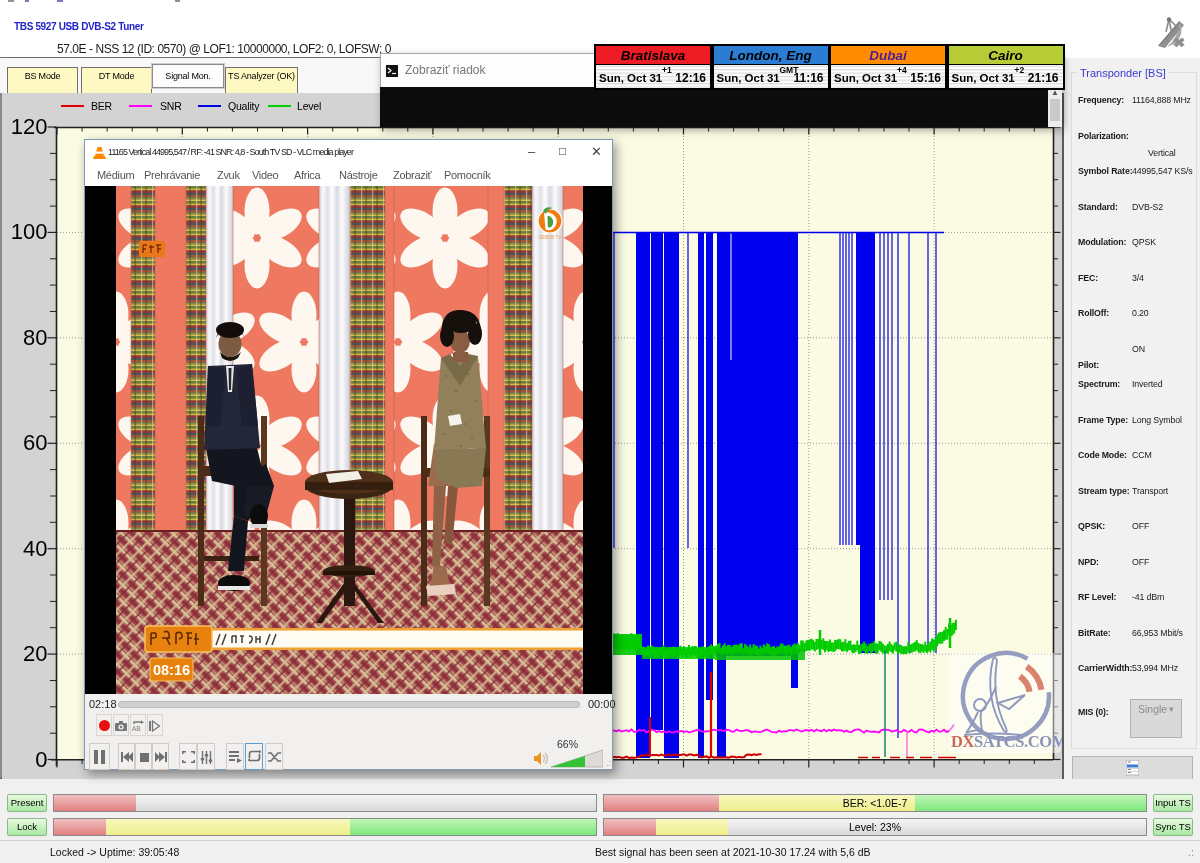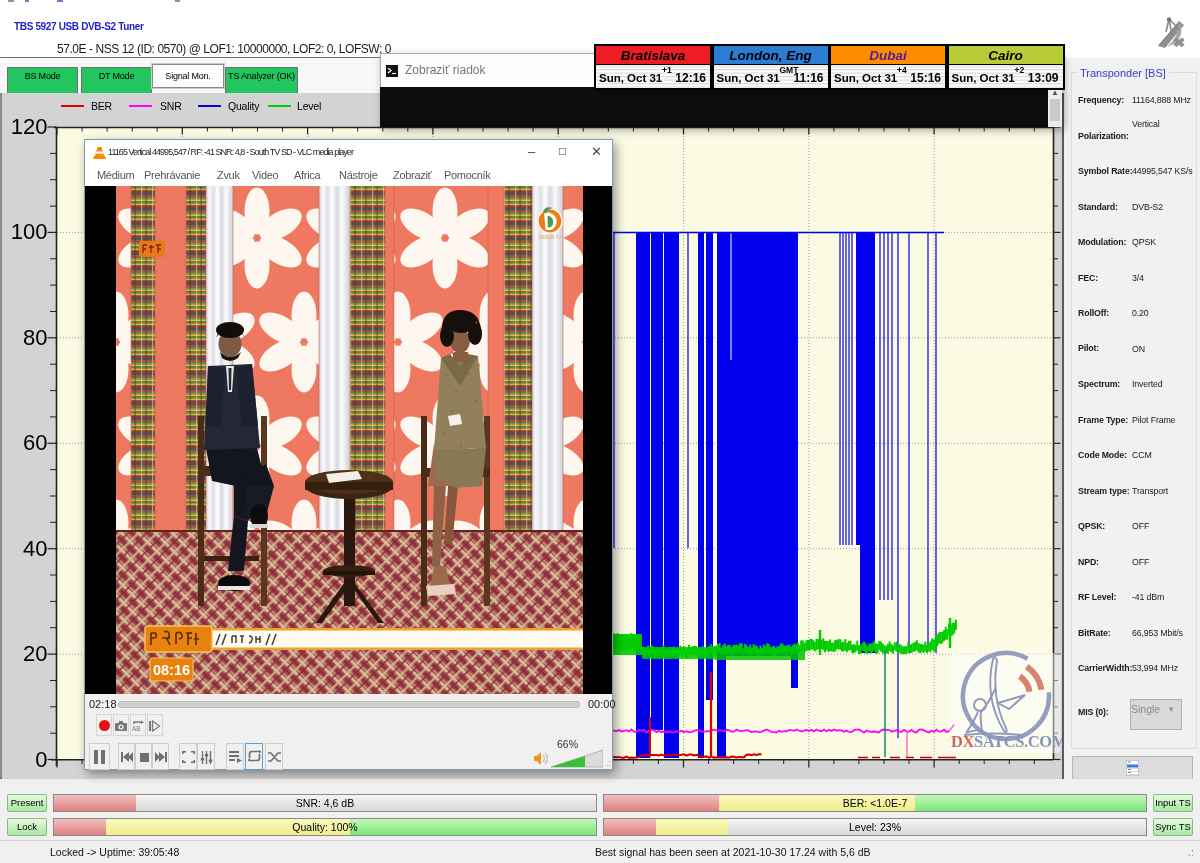--- a/index.html
+++ b/index.html
@@ -4,32 +4,32 @@
 <style>
 html,body{margin:0;padding:0;}
 body{width:1200px;height:863px;position:relative;overflow:hidden;background:#fff;font-family:"Liberation Sans",sans-serif;}
 .abs{position:absolute;}
 
 #hdr-title{left:14px;top:21px;font-size:10px;letter-spacing:-0.35px;font-weight:bold;color:#2324c8;}
 #hdr-sub{left:27px;top:42px;font-size:12px;letter-spacing:-0.45px;color:#1a1a1a;margin-left:30px;}
 
 #appframe{left:0;top:57px;width:1064px;height:722px;border-top:2px solid #6e6e6e;border-bottom:2px solid #5a5a5a;border-left:2px solid #8a8a8a;border-right:2px solid #5a5a5a;box-sizing:border-box;background:#f4f4f4;}
 #tabrow{left:0;top:58px;width:1064px;height:35px;background:#f8f8f8;}
-.tabbtn{position:absolute;top:67px;height:36px;box-sizing:border-box;border:1px solid #707070;background:#22c55e;font-size:9px;letter-spacing:-0.2px;color:#000;text-align:center;line-height:17px;white-space:nowrap;}
+.tabbtn{position:absolute;top:67px;height:36px;box-sizing:border-box;border:1px solid #707070;background:#fef9c3;font-size:9px;letter-spacing:-0.2px;color:#000;text-align:center;line-height:17px;white-space:nowrap;}
 .tabsel{top:64px;height:24px;background:#fdfdfd;border:1px solid #8a8a8a;line-height:22px;box-shadow:0 0 0 1px #ccc;}
 #legend{left:2px;top:93px;width:1060px;height:26px;background:#d3d3d3;}
 .legline{position:absolute;top:105px;height:2px;width:23px;}
 .legtxt{position:absolute;top:100px;font-size:10.5px;letter-spacing:-0.2px;color:#000;}
 
 #rpanel{left:1064px;top:58px;width:136px;height:732px;background:#f1f1f1;}
 #groupbox{left:1071px;top:72px;width:124px;height:675px;border:1px solid #dcdcdc;}
 #gbtitle{left:1077px;top:67px;font-size:11px;color:#3a3ad0;background:#f1f1f1;padding:0 3px;}
 .plab{position:absolute;left:1078px;font-size:8.8px;letter-spacing:-0.15px;font-weight:bold;color:#1a1a1a;white-space:nowrap;}
 .pval{position:absolute;left:1132px;font-size:8.8px;letter-spacing:-0.15px;color:#1a1a1a;white-space:nowrap;}
-#mis-dd{left:1130px;top:699px;width:52px;height:31px;background:#d9d9d9;border:1px solid #b0b0b0;box-sizing:border-box;font-size:10.5px;color:#8a8a8a;line-height:19px;}
+#mis-dd{left:1130px;top:699px;width:52px;height:39px;background:#d9d9d9;border:1px solid #b0b0b0;box-sizing:border-box;font-size:10.5px;color:#8a8a8a;line-height:19px;padding-left:7px;}
 #mis-ar{left:1169px;top:699px;font-size:9px;color:#909090;line-height:21px;}
 #rbottombar{left:1072px;top:756px;width:121px;height:25px;background:#dcdcdc;border:1px solid #b5b5b5;box-sizing:border-box;}
 
 #botarea{left:0;top:779px;width:1200px;height:61px;background:#f0f0f0;}
 .gbtn{position:absolute;width:40px;height:18px;box-sizing:border-box;border:1px solid #8ab88a;border-radius:2px;background:linear-gradient(#e8fae0,#a8e8a2);font-size:9.5px;text-align:center;line-height:16px;color:#000;white-space:nowrap;}
 .pbar{position:absolute;height:18px;box-sizing:border-box;border:1px solid #8a8a8a;background:linear-gradient(#f5f5f5,#d8d8d8);}
 .pseg{position:absolute;top:0;height:100%;}
 .pbartxt{position:absolute;width:100%;text-align:center;font-size:10.5px;line-height:16px;color:#000;}
 #statusbar{left:0;top:840px;width:1200px;height:23px;background:#f0f0f0;border-top:1px solid #d0d0d0;font-size:10.5px;color:#111;}
 
@@ -494,37 +494,37 @@
 <text x="-2" y="94" font-size="16.5" font-weight="bold" font-family="Liberation Serif, serif" letter-spacing="-0.4"><tspan fill="#c86a58">DX</tspan><tspan fill="#8a93b8">SATCS.COM</tspan></text>
 </g>
 </svg>
 
 <div class="abs" id="rpanel"></div>
 <div class="abs" id="groupbox"></div>
 <div class="abs" id="gbtitle">Transponder [BS]</div>
 <div class="plab" style="top:95px;">Frequency:</div>
 <div class="pval" style="top:95px;">11164,888 MHz</div>
 <div class="plab" style="top:130.5px;">Polarization:</div>
-<div class="pval" style="top:119px;">Vertical</div>
+<div class="pval" style="top:148px;margin-left:16px;">Vertical</div>
 <div class="plab" style="top:166.0px;">Symbol Rate:</div>
 <div class="pval" style="top:166.0px;">44995,547 KS/s</div>
 <div class="plab" style="top:201.5px;">Standard:</div>
 <div class="pval" style="top:201.5px;">DVB-S2</div>
 <div class="plab" style="top:237.0px;">Modulation:</div>
 <div class="pval" style="top:237.0px;">QPSK</div>
 <div class="plab" style="top:272.5px;">FEC:</div>
 <div class="pval" style="top:272.5px;">3/4</div>
 <div class="plab" style="top:308.0px;">RollOff:</div>
 <div class="pval" style="top:308.0px;">0.20</div>
-<div class="plab" style="top:343px;">Pilot:</div>
+<div class="plab" style="top:360px;">Pilot:</div>
 <div class="pval" style="top:343.5px;">ON</div>
 <div class="plab" style="top:379.0px;">Spectrum:</div>
 <div class="pval" style="top:379.0px;">Inverted</div>
 <div class="plab" style="top:414.5px;">Frame Type:</div>
-<div class="pval" style="top:414.5px;">Pilot Frame</div>
+<div class="pval" style="top:414.5px;">Long Symbol</div>
 <div class="plab" style="top:450.0px;">Code Mode:</div>
 <div class="pval" style="top:450.0px;">CCM</div>
 <div class="plab" style="top:485.5px;">Stream type:</div>
 <div class="pval" style="top:485.5px;">Transport</div>
 <div class="plab" style="top:521.0px;">QPSK:</div>
 <div class="pval" style="top:521.0px;">OFF</div>
 <div class="plab" style="top:556.5px;">NPD:</div>
 <div class="pval" style="top:556.5px;">OFF</div>
 <div class="plab" style="top:592.0px;">RF Level:</div>
 <div class="pval" style="top:592.0px;">-41 dBm</div>
@@ -547,27 +547,25 @@
 <rect x="1" y="14.2" width="11" height="0.8" fill="#ccc"></rect>
 </svg>
 
 <div class="abs" id="botarea"></div>
 <div class="gbtn" style="left:7px;top:794px;">Present</div>
 <div class="gbtn" style="left:7px;top:818px;">Lock</div>
 <div class="gbtn" style="left:1153px;top:794px;">Input TS</div>
 <div class="gbtn" style="left:1153px;top:818px;">Sync TS</div>
 <div class="pbar" style="left:53px;top:794px;width:544px;">
   <div class="pseg" style="left:0;width:15.1%;background:linear-gradient(#f2c0c0,#e08080);"></div>
-  <div class="pbartxt">SNR: 4,6 dB</div>
 </div>
 <div class="pbar" style="left:53px;top:818px;width:544px;">
   <div class="pseg" style="left:0;width:9.6%;background:linear-gradient(#f2c0c0,#e08080);"></div>
   <div class="pseg" style="left:9.6%;width:45%;background:linear-gradient(#f8f8c0,#eeee8a);"></div>
   <div class="pseg" style="left:54.6%;width:45.4%;background:linear-gradient(#c2f5b8,#7ce87c);"></div>
-  <div class="pbartxt">Quality: 100%</div>
 </div>
 <div class="pbar" style="left:603px;top:794px;width:544px;">
   <div class="pseg" style="left:0;width:21.2%;background:linear-gradient(#f2c0c0,#e08080);"></div>
   <div class="pseg" style="left:21.2%;width:36.2%;background:linear-gradient(#f8f8c0,#eeee8a);"></div>
   <div class="pseg" style="left:57.4%;width:42.6%;background:linear-gradient(#c2f5b8,#7ce87c);"></div>
   <div class="pbartxt">BER: &lt;1.0E-7</div>
 </div>
 <div class="pbar" style="left:603px;top:818px;width:544px;">
   <div class="pseg" style="left:0;width:9.6%;background:linear-gradient(#f2c0c0,#e08080);"></div>
   <div class="pseg" style="left:9.6%;width:13.3%;background:linear-gradient(#f8f8c0,#eeee8a);"></div>
@@ -627,21 +625,21 @@
     <span class="abs" style="right:4px;top:6px;font-size:12px;font-weight:bold;color:#000;">15:16</span>
   </div>
  </div>
  <div class="abs" style="left:352.5px;top:0;width:118px;height:46px;border:2px solid #000;box-sizing:border-box;">
   <div class="abs" style="left:0;top:0;width:114px;height:19px;border-bottom:1.5px solid #000;box-sizing:border-box;background:#b8cc38;text-align:center;">
     <span style="font-size:13.5px;font-weight:bold;font-style:italic;color:#000;line-height:19px;">Cairo</span>
   </div>
   <div class="abs" style="left:0;top:19px;width:114px;height:23px;background:repeating-linear-gradient(#fdfdfd 0px,#dcdcdc 1px,#f2f2f2 2px,#ffffff 3.5px);">
     <span class="abs" style="left:3px;top:7px;font-size:11.5px;font-weight:bold;color:#000;">Sun, Oct 31</span>
     <span class="abs" style="left:66px;top:0px;font-size:8.5px;font-weight:bold;color:#000;">+2</span>
-    <span class="abs" style="right:4px;top:6px;font-size:12px;font-weight:bold;color:#000;">13:09</span>
+    <span class="abs" style="right:4px;top:6px;font-size:12px;font-weight:bold;color:#000;">21:16</span>
   </div>
  </div>
   </div>
 
 <div class="abs" style="left:84px;top:139px;width:529px;height:631px;background:#f1f0ef;border:1px solid #7a9ab8;box-sizing:border-box;box-shadow:3px 4px 10px rgba(0,0,0,0.4);">
  <div class="abs" style="left:0;top:0;width:527px;height:26px;background:#fff;">
   <svg class="abs" style="left:8px;top:6px;" width="13" height="14" viewBox="0 0 13 14">
    <path d="M4.5 1 h4 l2.5 9 h-9 z" fill="#ff8800"></path>
    <path d="M3.3 5.5 h6.4 l0.6 2.2 h-7.6 z" fill="#fff"></path>
    <path d="M1 10 h11 l1 3 h-13 z" fill="#ff8800"></path>

